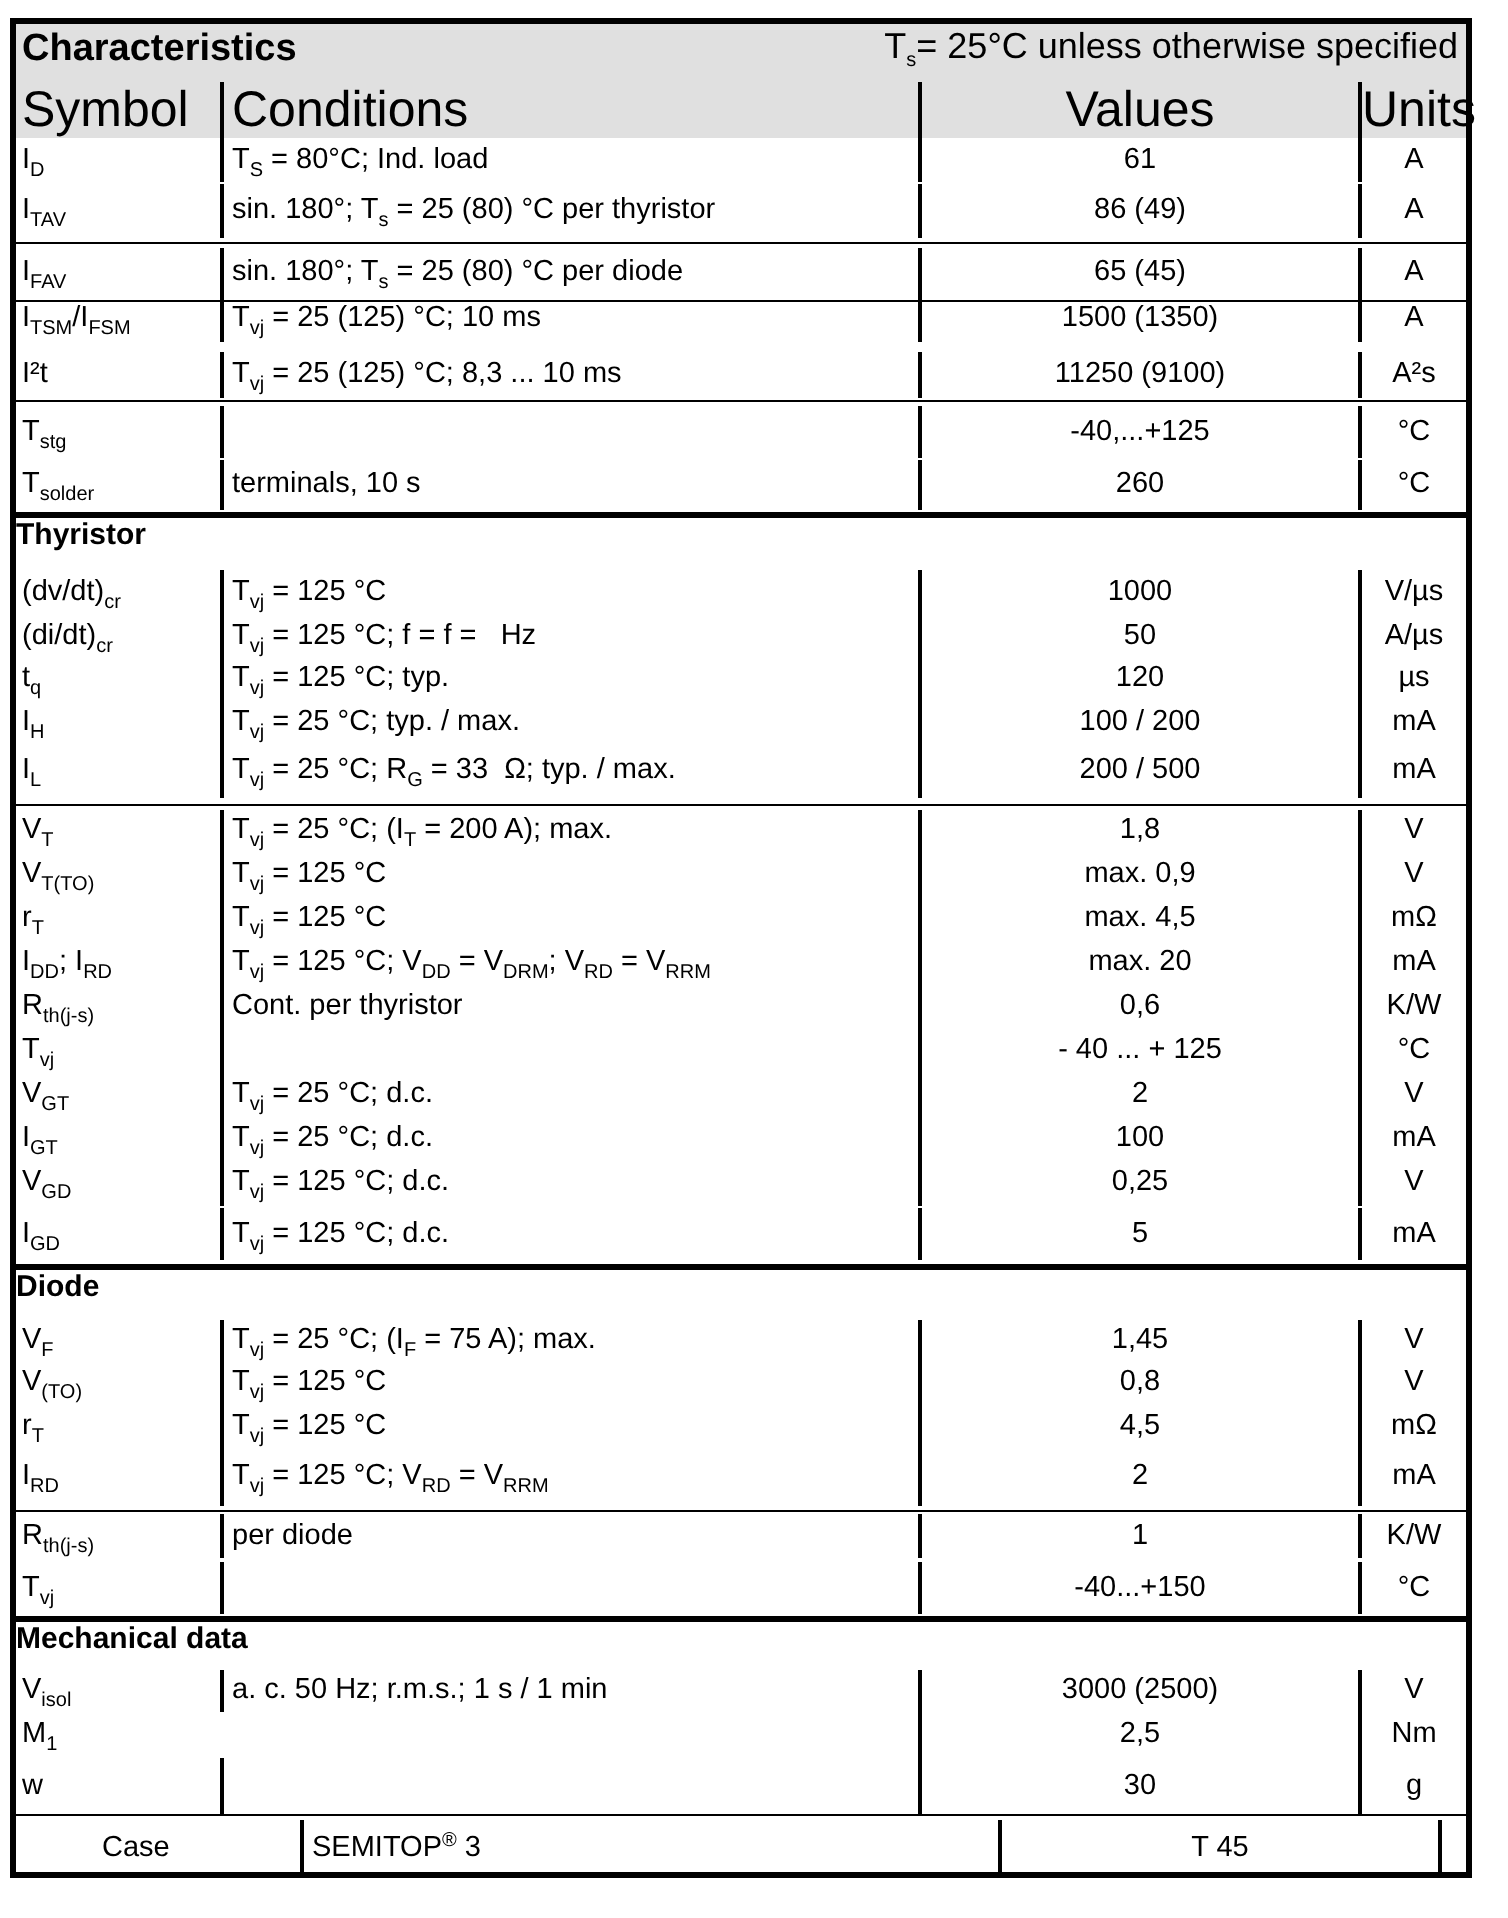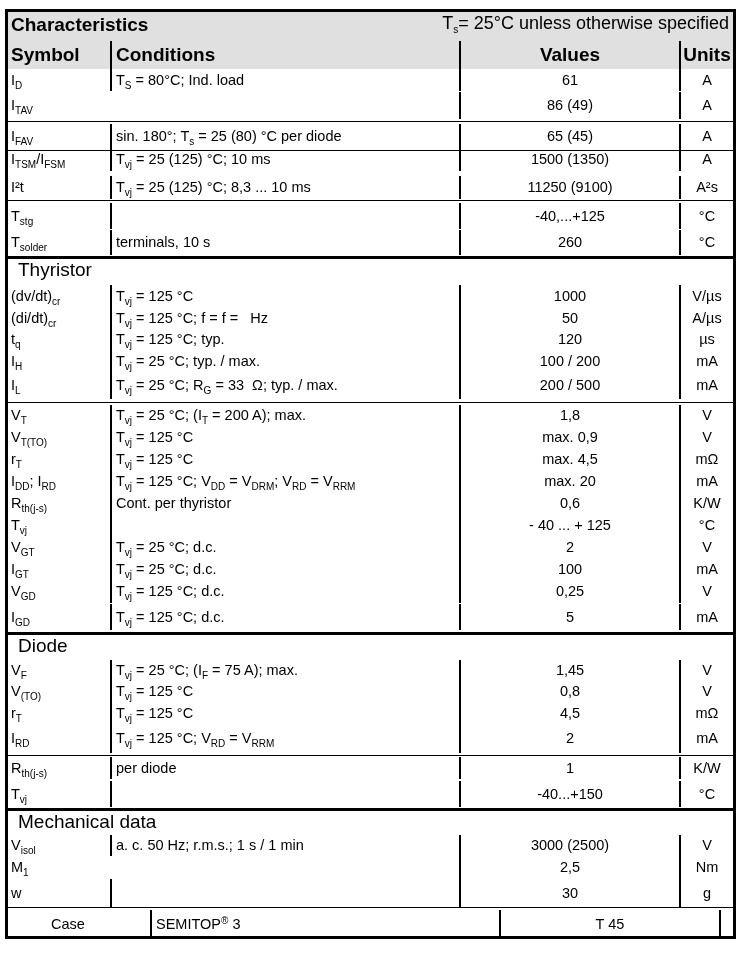--- a/index.html
+++ b/index.html
@@ -7,27 +7,27 @@
   .sheet { position:absolute; left:5px; top:9px; width:731px; height:930px; border:3px solid #000; box-sizing:border-box; }
   .row { position:absolute; left:0; right:0; }
   .cell { position:absolute; top:0; bottom:0; box-sizing:border-box; white-space:nowrap; }
   .c-sym { left:0; width:102px; padding-left:3px; }
   .c-cond { left:102px; width:349px; padding-left:4px; border-left:2px solid #000; }
   .c-val { left:451px; width:220px; text-align:center; border-left:2px solid #000; }
   .c-unit { left:671px; width:54px; text-align:center; border-left:2px solid #000; }
   .hdr-band { position:absolute; left:0; right:0; top:0; height:57px; background:#e0e0e0; }
   .title { position:absolute; left:3px; top:2px; font-weight:bold; font-size:19px; }
   .title-note { position:absolute; right:4px; top:1px; font-size:18px; }
-  .colhdr { font-weight:bold; font-size:19px; line-height:28px; }
+  .colhdr { font-weight:normal; font-size:25px; line-height:28px; }
   .colhdr .c-sym, .colhdr .c-cond, .colhdr .c-val, .colhdr .c-unit { border-left-color:#000; }
   .colhdr .c-sym { border-left:none; }
   .txt { font-size:14.5px; line-height:22px; }
   sub { font-size:10px; vertical-align:-4px; line-height:0; }
   sup { font-size:10px; vertical-align:5px; line-height:0; }
-  .section-title { position:absolute; left:10px; font-weight:normal; font-size:19px; }
+  .section-title { position:absolute; left:0; font-weight:bold; font-size:15px; }
   .hline { position:absolute; left:0; right:0; border-top:1.5px solid #000; }
   .hline.thick { border-top:3px solid #000; }
 </style>
 </head>
 <body>
 
 <div class="sheet">
   <div class="hdr-band"></div>
   <div class="title">Characteristics</div>
   <div class="title-note"><span>T</span><sub>s</sub><span>= 25°C unless otherwise specified</span></div>
@@ -41,20 +41,21 @@
 
   <div id="body-rows"></div>
 <div class="row txt" style="top: 57px; height: 22px; line-height: 22px;">
       <div class="cell c-sym">I<sub>D</sub></div>
       <div class="cell c-cond">T<sub>S</sub> = 80°C; Ind. load</div>
       <div class="cell c-val">61</div>
       <div class="cell c-unit">A</div>
     </div>
     <div class="row txt" style="top: 80px; height: 27px; line-height: 27px;">
       <div class="cell c-sym">I<sub>TAV</sub></div>
+      <div class="cell c-cond">sin. 180°; T<sub>s</sub> = 25 (80) °C per thyristor</div>
       <div class="cell c-val">86 (49)</div>
       <div class="cell c-unit">A</div>
     </div>
     <div class="row txt" style="top: 112px; height: 25px; line-height: 25px;">
       <div class="cell c-sym">I<sub>FAV</sub></div>
       <div class="cell c-cond">sin. 180°; T<sub>s</sub> = 25 (80) °C per diode</div>
       <div class="cell c-val">65 (45)</div>
       <div class="cell c-unit">A</div>
     </div>
     <div class="row txt" style="top: 136px; height: 23px; line-height: 23px;">

